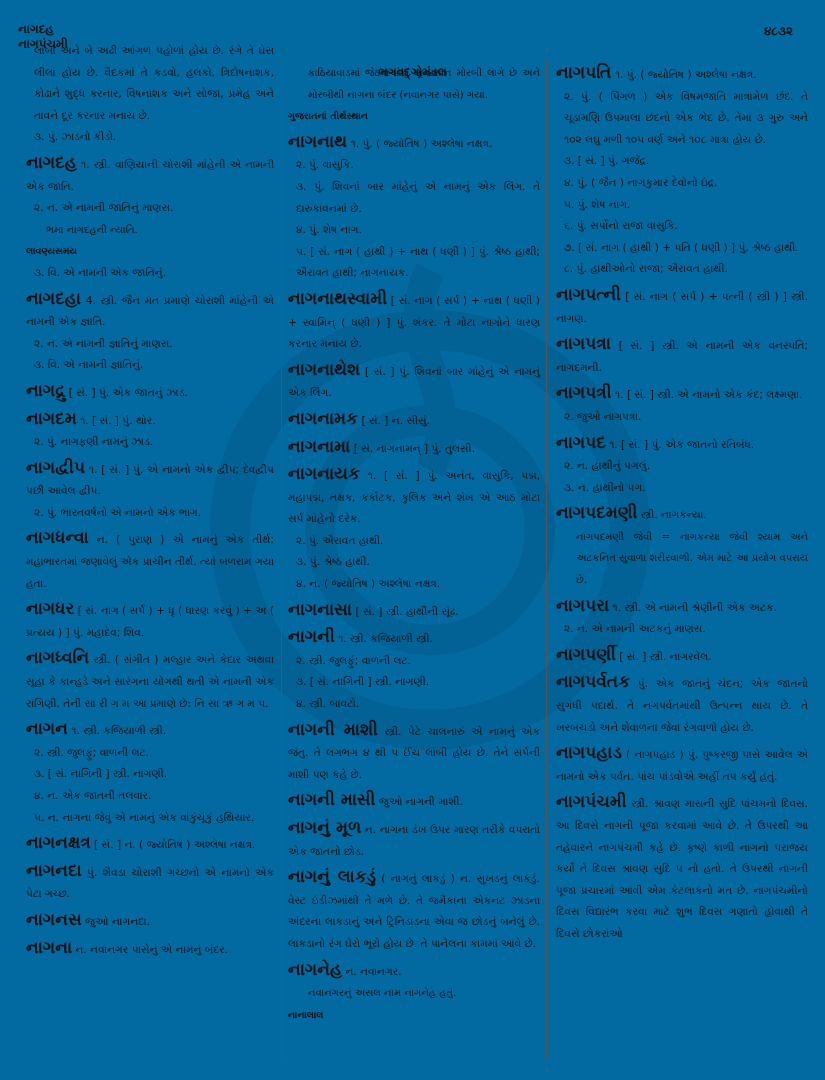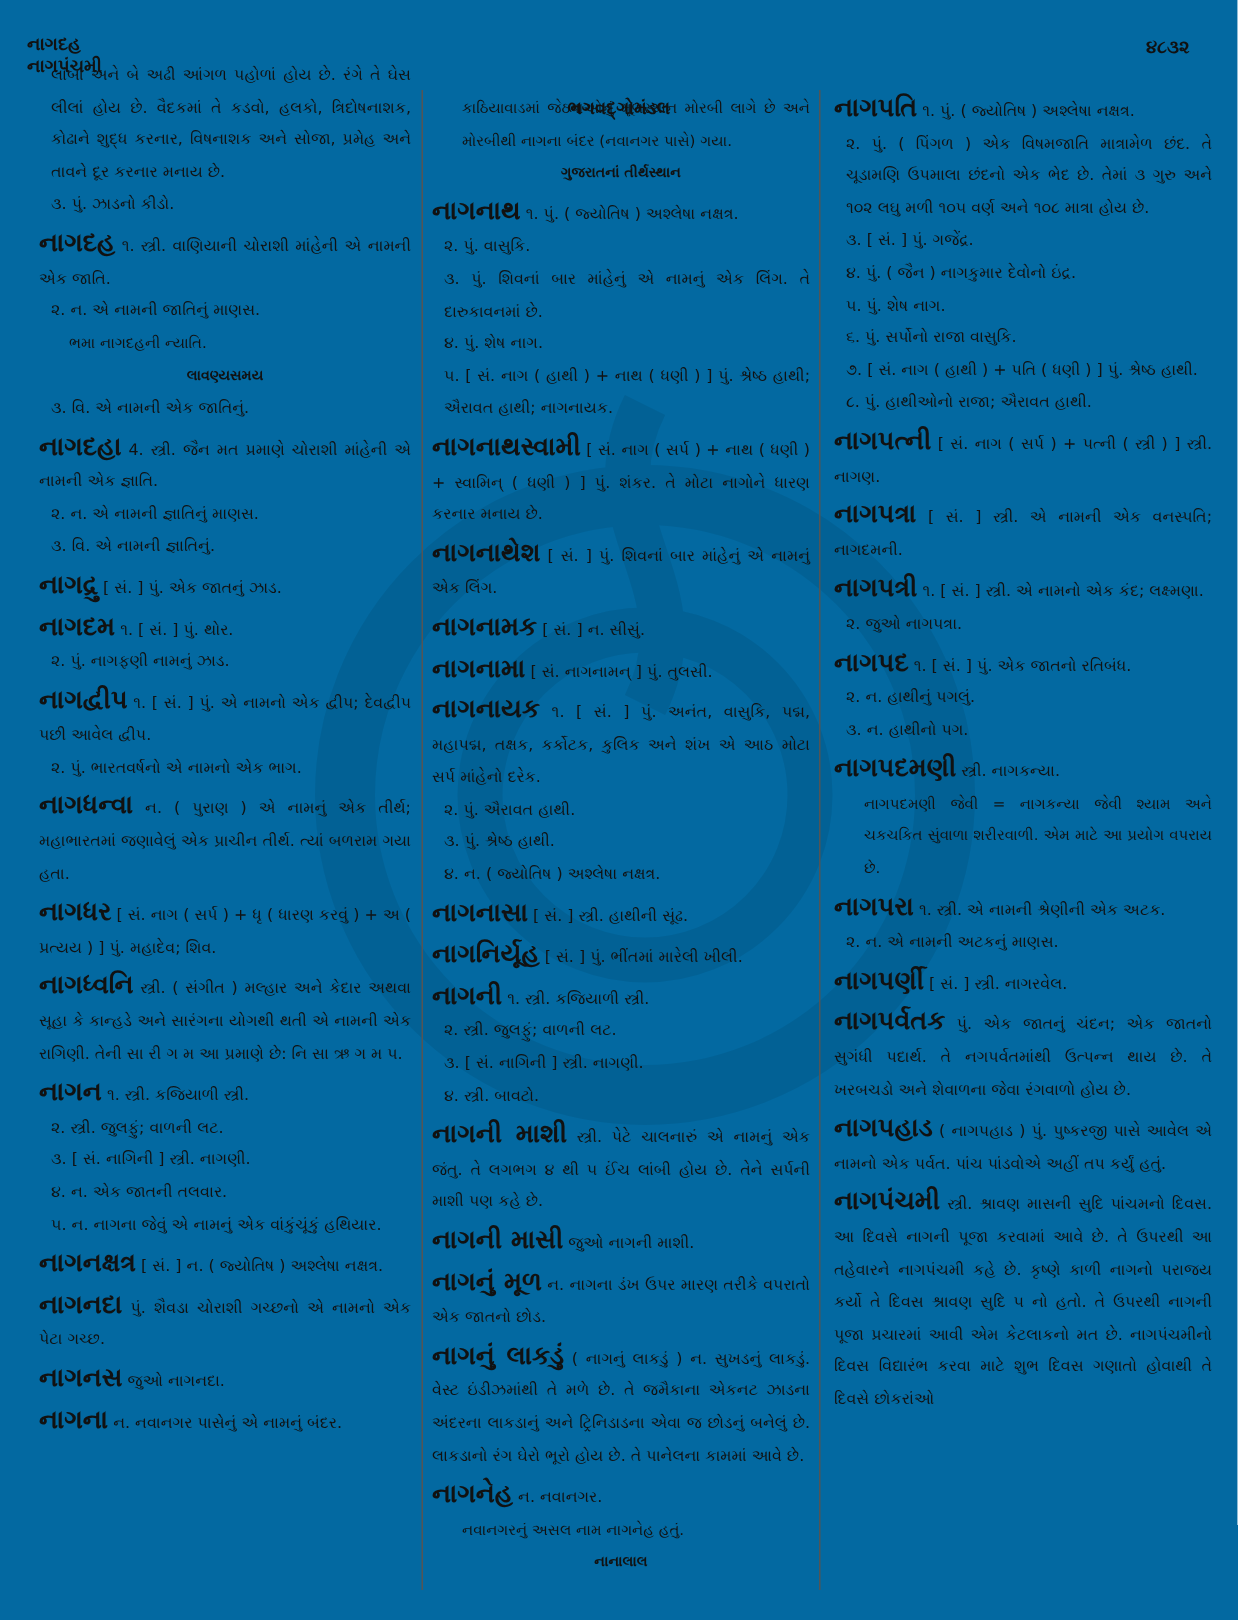--- a/index.html
+++ b/index.html
@@ -14,21 +14,21 @@
   .col1{left:26px;width:248px;top:40px;}
   .col2{left:288px;width:252px;}
   .col3{left:556px;width:252px;}
   .rule{position:absolute;width:1px;background:#555;}
   .rule1{left:281px;top:60px;height:1000px;}
   .rule2{left:546px;top:60px;height:1000px;}
   .entry{margin:0 0 4px 0;text-align:justify;}
   .hw{font-weight:bold;font-size:17px;}
   .sense{display:block;padding-left:8px;}
   .quote{display:block;padding-left:20px;font-size:10px;}
-  .src{display:block;text-align:center;font-size:9.5px;font-weight:bold;}
+  .src{display:block;text-align:left;font-size:9.5px;font-weight:bold;}
 </style>
 </head>
 <body>
 
 <div class="page">
 
   <svg class="watermark" viewBox="0 0 480 560">
     <circle cx="240" cy="300" r="200" fill="none" stroke="#000" stroke-width="40"></circle>
     <circle cx="240" cy="300" r="110" fill="none" stroke="#000" stroke-width="30"></circle>
     <path d="M240 40 C200 120 280 160 240 240" fill="none" stroke="#000" stroke-width="30"></path>
@@ -68,34 +68,33 @@
         <span class="quote">કાઠિયાવાડમાં જેઠવાઓનું મૂળસ્થાન મોરબી લાગે છે અને મોરબીથી નાગના બંદર (નવાનગર પાસે) ગયા.</span>
         <span class="src">ગુજરાતનાં તીર્થસ્થાન</span>
       </div>
       <div class="entry"><span class="hw">નાગનાથ</span> <span>૧. પું. ( જ્યોતિષ ) અશ્લેષા નક્ષત્ર.</span><span class="sense">૨. પું. વાસુકિ.</span><span class="sense">૩. પું. શિવનાં બાર માંહેનું એ નામનું એક લિંગ. તે દારુકાવનમાં છે.</span><span class="sense">૪. પું. શેષ નાગ.</span><span class="sense">૫. [ સં. નાગ ( હાથી ) + નાથ ( ધણી ) ] પું. શ્રેષ્ઠ હાથી; ઐરાવત હાથી; નાગનાયક.</span></div>
       <div class="entry"><span class="hw">નાગનાથસ્વામી</span> <span>[ સં. નાગ ( સર્પ ) + નાથ ( ધણી ) + સ્વામિન્ ( ધણી ) ] પું. શંકર. તે મોટા નાગોને ધારણ કરનાર મનાય છે.</span></div>
       <div class="entry"><span class="hw">નાગનાથેશ</span> <span>[ સં. ] પું. શિવનાં બાર માંહેનું એ નામનું એક લિંગ.</span></div>
       <div class="entry"><span class="hw">નાગનામક</span> <span>[ સં. ] ન. સીસું.</span></div>
       <div class="entry"><span class="hw">નાગનામા</span> <span>[ સં. નાગનામન્ ] પું. તુલસી.</span></div>
       <div class="entry"><span class="hw">નાગનાયક</span> <span>૧. [ સં. ] પું. અનંત, વાસુકિ, પદ્મ, મહાપદ્મ, તક્ષક, કર્કોટક, કુલિક અને શંખ એ આઠ મોટા સર્પ માંહેનો દરેક.</span><span class="sense">૨. પું. ઐરાવત હાથી.</span><span class="sense">૩. પું. શ્રેષ્ઠ હાથી.</span><span class="sense">૪. ન. ( જ્યોતિષ ) અશ્લેષા નક્ષત્ર.</span></div>
       <div class="entry"><span class="hw">નાગનાસા</span> <span>[ સં. ] સ્ત્રી. હાથીની સૂંઢ.</span></div>
-      <div class="entry"><span class="hw">નાગનિર્યૂહ</span> <span>[ સં. ] પું. ભીંતમાં મારેલી ખીલી.</span></div>
       <div class="entry"><span class="hw">નાગની</span> <span>૧. સ્ત્રી. કજિયાળી સ્ત્રી.</span><span class="sense">૨. સ્ત્રી. જુલફું; વાળની લટ.</span><span class="sense">૩. [ સં. નાગિની ] સ્ત્રી. નાગણી.</span><span class="sense">૪. સ્ત્રી. બાવટો.</span></div>
       <div class="entry"><span class="hw">નાગની માશી</span> <span>સ્ત્રી. પેટે ચાલનારું એ નામનું એક જંતુ. તે લગભગ ૪ થી ૫ ઈંચ લાંબી હોય છે. તેને સર્પની માશી પણ કહે છે.</span></div>
       <div class="entry"><span class="hw">નાગની માસી</span> <span>જુઓ નાગની માશી.</span></div>
       <div class="entry"><span class="hw">નાગનું મૂળ</span> <span>ન. નાગના ડંખ ઉપર મારણ તરીકે વપરાતો એક જાતનો છોડ.</span></div>
       <div class="entry"><span class="hw">નાગનું લાકડું</span> <span>( નાગનું લાકડું ) ન. સુખડનું લાકડું. વેસ્ટ ઇંડીઝમાંથી તે મળે છે. તે જમૈકાના એકનટ ઝાડના અંદરના લાકડાનું અને ટ્રિનિડાડના એવા જ છોડનું બનેલું છે. લાકડાનો રંગ ઘેરો ભૂરો હોય છે. તે પાનેલના કામમાં આવે છે.</span></div>
       <div class="entry"><span class="hw">નાગનેહ</span> <span>ન. નવાનગર.</span><span class="quote">નવાનગરનું અસલ નામ નાગનેહ હતું.</span><span class="src">નાનાલાલ</span></div>
     </div>
   <div class="col col3">
       <div class="entry"><span class="hw">નાગપતિ</span> <span>૧. પું. ( જ્યોતિષ ) અશ્લેષા નક્ષત્ર.</span><span class="sense">૨. પું. ( પિંગળ ) એક વિષમજાતિ માત્રામેળ છંદ. તે ચૂડામણિ ઉપમાલા છંદનો એક ભેદ છે. તેમાં ૩ ગુરુ અને ૧૦૨ લઘુ મળી ૧૦૫ વર્ણ અને ૧૦૮ માત્રા હોય છે.</span><span class="sense">૩. [ સં. ] પું. ગજેંદ્ર.</span><span class="sense">૪. પું. ( જૈન ) નાગકુમાર દેવોનો ઇંદ્ર.</span><span class="sense">૫. પું. શેષ નાગ.</span><span class="sense">૬. પું. સર્પોનો રાજા વાસુકિ.</span><span class="sense">૭. [ સં. નાગ ( હાથી ) + પતિ ( ધણી ) ] પું. શ્રેષ્ઠ હાથી.</span><span class="sense">૮. પું. હાથીઓનો રાજા; ઐરાવત હાથી.</span></div>
       <div class="entry"><span class="hw">નાગપત્ની</span> <span>[ સં. નાગ ( સર્પ ) + પત્ની ( સ્ત્રી ) ] સ્ત્રી. નાગણ.</span></div>
       <div class="entry"><span class="hw">નાગપત્રા</span> <span>[ સં. ] સ્ત્રી. એ નામની એક વનસ્પતિ; નાગદમની.</span></div>
       <div class="entry"><span class="hw">નાગપત્રી</span> <span>૧. [ સં. ] સ્ત્રી. એ નામનો એક કંદ; લક્ષ્મણા.</span><span class="sense">૨. જુઓ નાગપત્રા.</span></div>
       <div class="entry"><span class="hw">નાગપદ</span> <span>૧. [ સં. ] પું. એક જાતનો રતિબંધ.</span><span class="sense">૨. ન. હાથીનું પગલું.</span><span class="sense">૩. ન. હાથીનો પગ.</span></div>
-      <div class="entry"><span class="hw">નાગપદમણી</span> <span>સ્ત્રી. નાગકન્યા.</span><span class="quote">નાગપદમણી જેવી = નાગકન્યા જેવી શ્યામ અને ચકચકિત સુંવાળા શરીરવાળી. એમ માટે આ પ્રયોગ વપરાય છે.</span></div>
+      <div class="entry"><span class="hw">નાગપદમણી</span> <span>સ્ત્રી. નાગકન્યા.</span><span class="quote">નાગપદમણી જેવી = નાગકન્યા જેવી શ્યામ અને અટકનિત સુંવાળા શરીરવાળી. એમ માટે આ પ્રયોગ વપરાય છે.</span></div>
       <div class="entry"><span class="hw">નાગપરા</span> <span>૧. સ્ત્રી. એ નામની શ્રેણીની એક અટક.</span><span class="sense">૨. ન. એ નામની અટકનું માણસ.</span></div>
       <div class="entry"><span class="hw">નાગપર્ણી</span> <span>[ સં. ] સ્ત્રી. નાગરવેલ.</span></div>
       <div class="entry"><span class="hw">નાગપર્વતક</span> <span>પું. એક જાતનું ચંદન; એક જાતનો સુગંધી પદાર્થ. તે નગપર્વતમાંથી ઉત્પન્ન થાય છે. તે ખરબચડો અને શેવાળના જેવા રંગવાળો હોય છે.</span></div>
       <div class="entry"><span class="hw">નાગપહાડ</span> <span>( નાગપહાડ ) પું. પુષ્કરજી પાસે આવેલ એ નામનો એક પર્વત. પાંચ પાંડવોએ અહીં તપ કર્યું હતું.</span></div>
       <div class="entry"><span class="hw">નાગપંચમી</span> <span>સ્ત્રી. શ્રાવણ માસની સુદિ પાંચમનો દિવસ. આ દિવસે નાગની પૂજા કરવામાં આવે છે. તે ઉપરથી આ તહેવારને નાગપંચમી કહે છે. કૃષ્ણે કાળી નાગનો પરાજય કર્યો તે દિવસ શ્રાવણ સુદિ ૫ નો હતો. તે ઉપરથી નાગની પૂજા પ્રચારમાં આવી એમ કેટલાકનો મત છે. નાગપંચમીનો દિવસ વિદ્યારંભ કરવા માટે શુભ દિવસ ગણાતો હોવાથી તે દિવસે છોકરાંઓ</span></div>
     </div>
 </div>
 
 </body></html>

